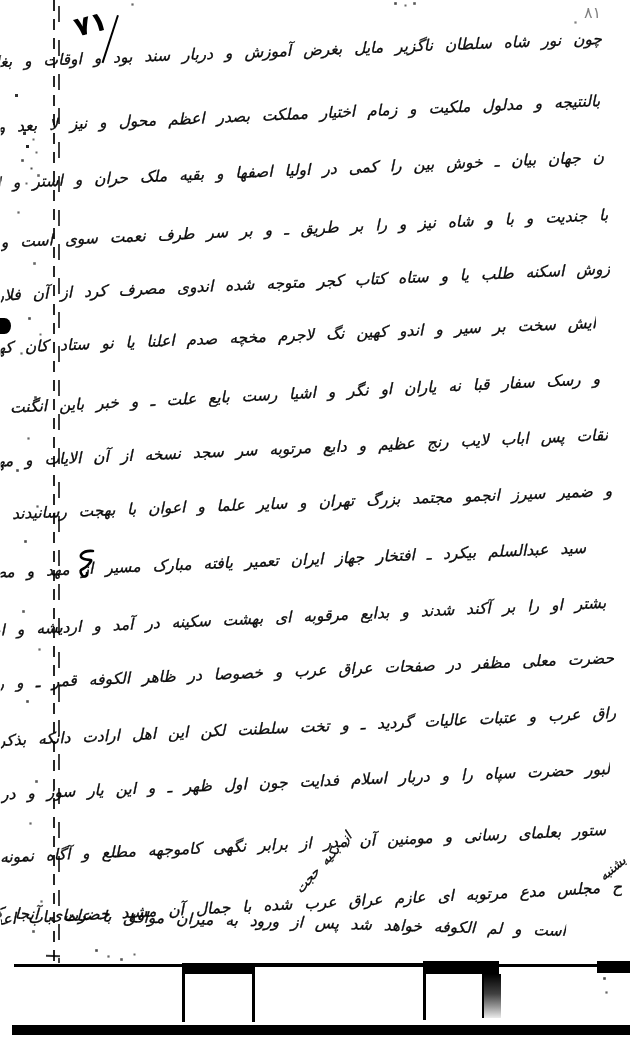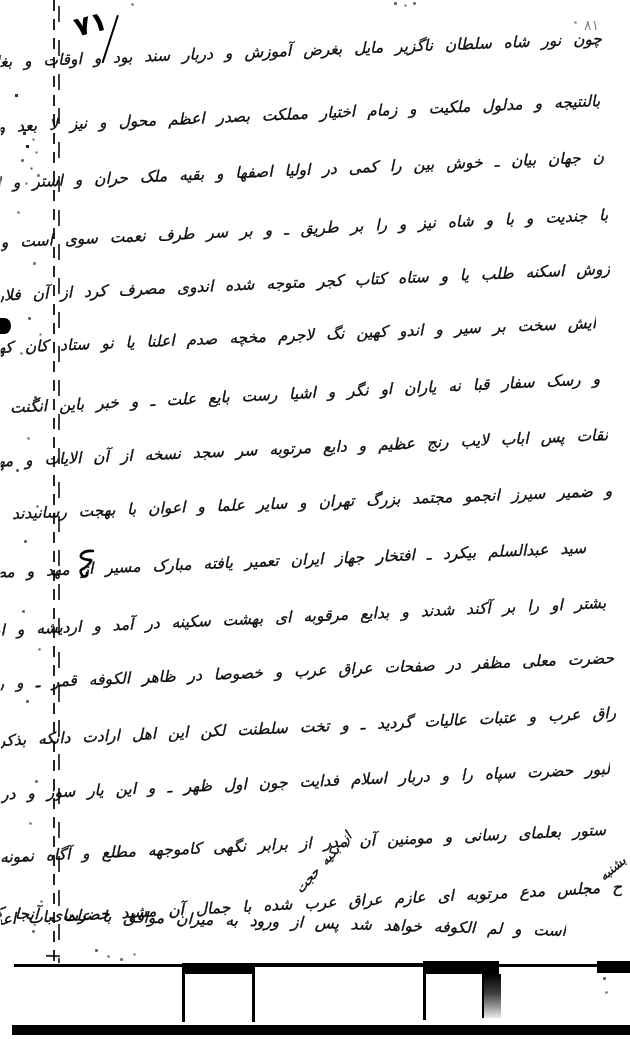--- a/index.html
+++ b/index.html
@@ -66,22 +66,22 @@
     position: absolute; left: 74px; top: 8px;
     font-size: 27px; font-weight: bold; color: #000;
     transform: rotate(-14deg);
   }
   .folio-slash {
     position: absolute; left: 117px; top: 15px;
     width: 1.8px; height: 50px; background: #000;
     transform: rotate(18deg); transform-origin: top left;
   }
   .folio-faint {
-    position: absolute; left: 584px; top: 17px;
-    font-size: 14px; color: #000; opacity: 0.5;
+    position: absolute; left: 584px; top: 3px;
+    font-size: 16px; color: #000; opacity: 0.5;
     letter-spacing: 2px;
   }
 
   
   .gutter-line-a {
     position: absolute; left: 53px; top: 0; width: 1.6px; height: 963px;
     background: repeating-linear-gradient(180deg,
       rgba(0,0,0,0.85) 0 11px, transparent 11px 19px);
   }
   .gutter-line-b {

